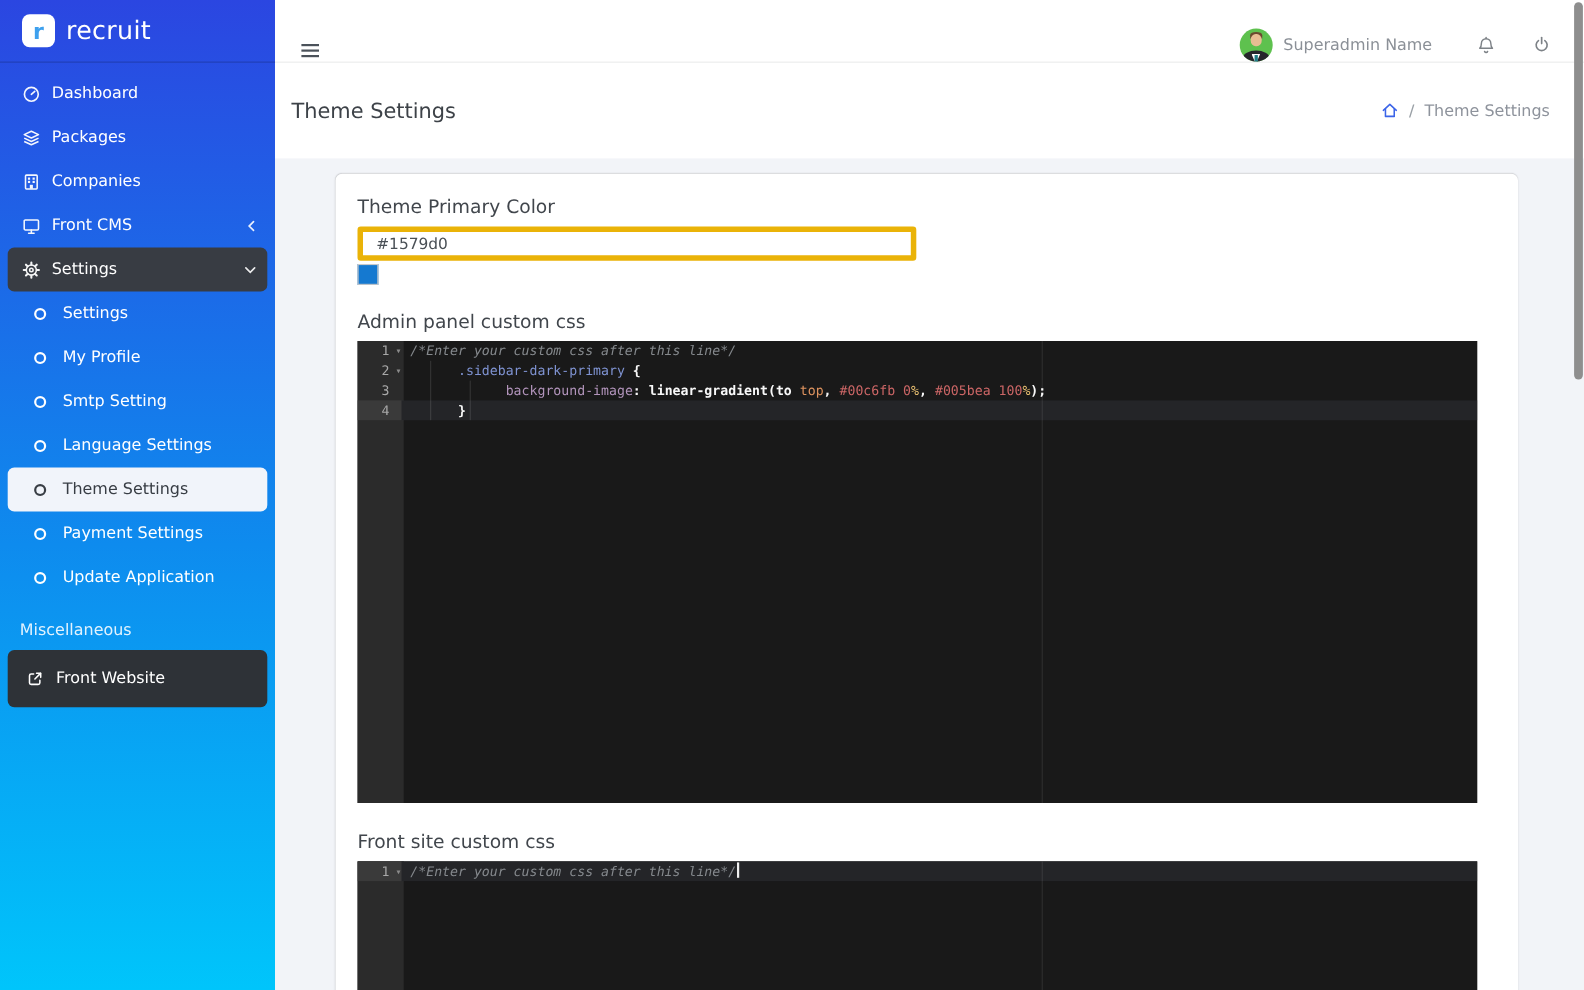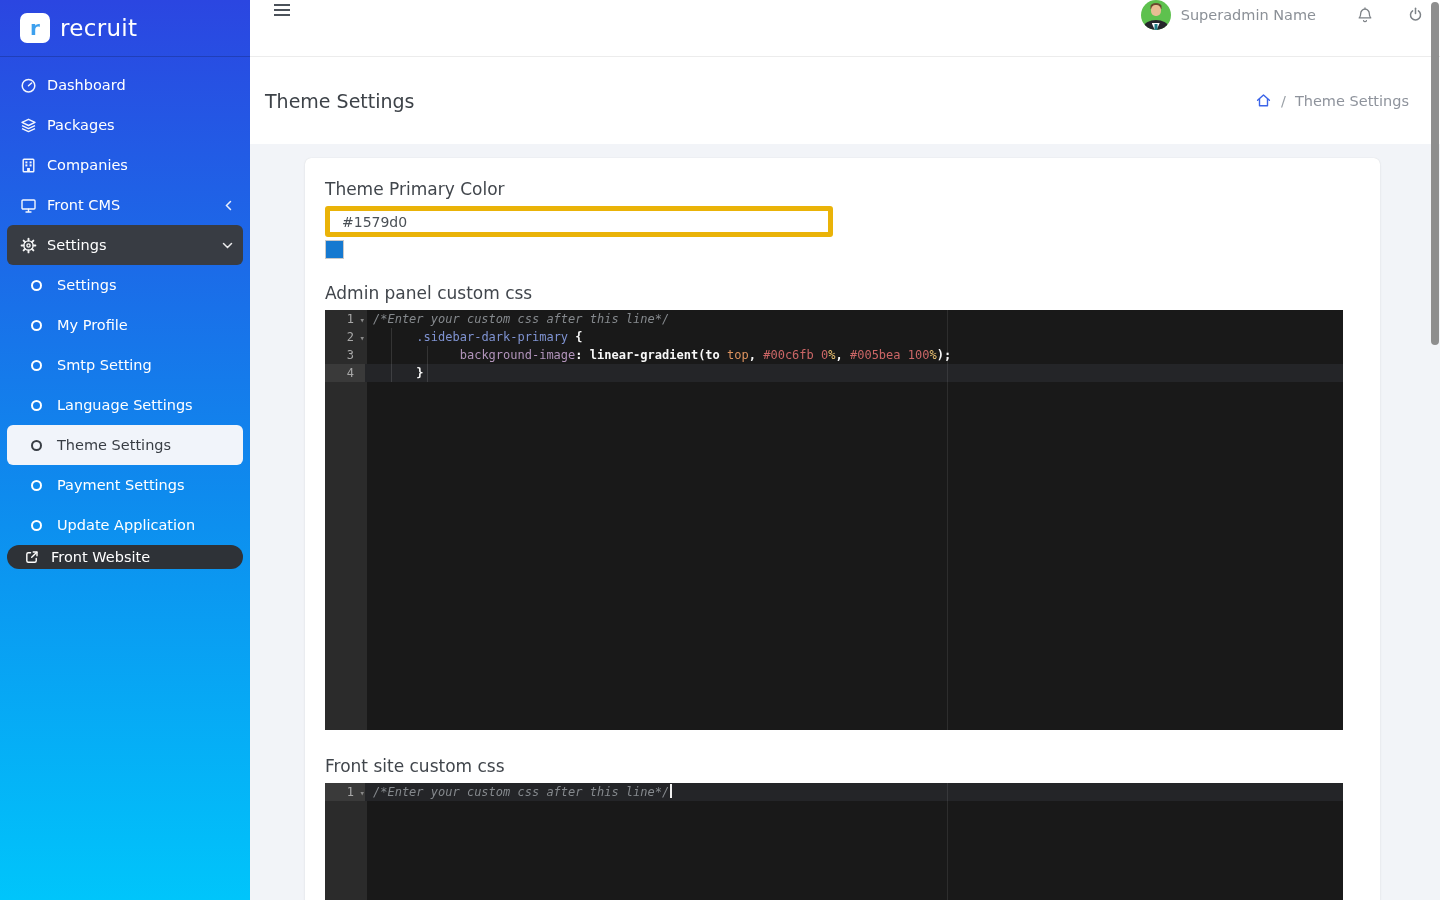--- a/index.html
+++ b/index.html
@@ -19,28 +19,28 @@
     border-radius:6px;font-size:14.5px;cursor:pointer;}
   .nav-item .nico{width:19px;display:flex;justify-content:center;margin-right:9px;opacity:.95;}
   .nav-item.parent-active{background:#383c43;}
   .chev{margin-left:auto;display:flex;opacity:.9;}
   .sub-item{display:flex;align-items:center;height:40px;padding:0 10px 0 24px;color:#fff;
     border-radius:6px;font-size:14.5px;cursor:pointer;}
   .bullet{width:11px;height:11px;border:2px solid currentColor;border-radius:50%;
     margin-right:15px;box-sizing:border-box;flex:0 0 auto;}
   .sub-item.active{background:#f1f4fa;color:#383d44;}
   .misc-label{padding:20px 0 10px 18px;color:rgba(255,255,255,0.88);font-size:14.5px;}
-  .front-website{display:flex;align-items:center;height:24px;margin:0 7px;padding:0 10px 0 15px;
-    background:#2e3237;border-radius:16px;color:#fff;font-size:14.5px;cursor:pointer;}
+  .front-website{display:flex;align-items:center;height:52px;margin:0 7px;padding:0 10px 0 15px;
+    background:#2e3237;border-radius:6px;color:#fff;font-size:14.5px;cursor:pointer;}
   .front-website .nico{width:19px;display:flex;justify-content:center;margin-right:10px;}
 
   
   .topbar{position:absolute;left:250px;right:0;top:0;height:57px;background:#fff;
-    border-bottom:1px solid #ececec;display:flex;align-items:flex-start;
-    padding:0 16px 0 22px;box-sizing:border-box;z-index:5;}
+    border-bottom:1px solid #ececec;display:flex;align-items:flex-end;
+    padding:0 30px 0 22px;box-sizing:border-box;z-index:5;}
   .hamburger{display:flex;flex-direction:column;gap:3px;cursor:pointer;padding:4px 2px;}
   .hamburger span{display:block;width:16px;height:2px;background:#4b525a;}
   .user{margin-left:auto;display:flex;align-items:center;}
   .avatar{width:30px;height:30px;border-radius:50%;background:#5ec14e;position:relative;
     overflow:hidden;flex:0 0 auto;cursor:pointer;}
   .avatar .hair{position:absolute;top:3px;left:50%;transform:translateX(-50%);width:11px;height:6px;
     border-radius:50% 50% 0 0;background:#6b4a2f;}
   .avatar .head{position:absolute;top:5px;left:50%;transform:translateX(-50%);width:10px;height:11px;
     border-radius:45%;background:#e9bd93;}
   .avatar .body{position:absolute;bottom:-3px;left:50%;transform:translateX(-50%);width:24px;height:13px;
@@ -209,20 +209,21 @@
       <div class="sub-item">
         <span class="bullet"></span>
         <span>Payment Settings</span>
       </div>
       <div class="sub-item">
         <span class="bullet"></span>
         <span>Update Application</span>
       </div>
     </nav>
 
+    <div class="misc-label">Miscellaneous</div>
 
     <div class="front-website">
       <span class="nico">
         <svg width="16" height="16" viewBox="0 0 17 17" fill="none" stroke="#fff" stroke-width="1.5" stroke-linecap="round" stroke-linejoin="round">
           <path d="M7 4H4.6A1.6 1.6 0 0 0 3 5.6v6.8A1.6 1.6 0 0 0 4.6 14h6.8a1.6 1.6 0 0 0 1.6-1.6V10"></path>
           <path d="M9.8 3.2h4v4"></path>
           <path d="M13.6 3.4L8.2 8.8"></path>
         </svg>
       </span>
       <span>Front Website</span>

